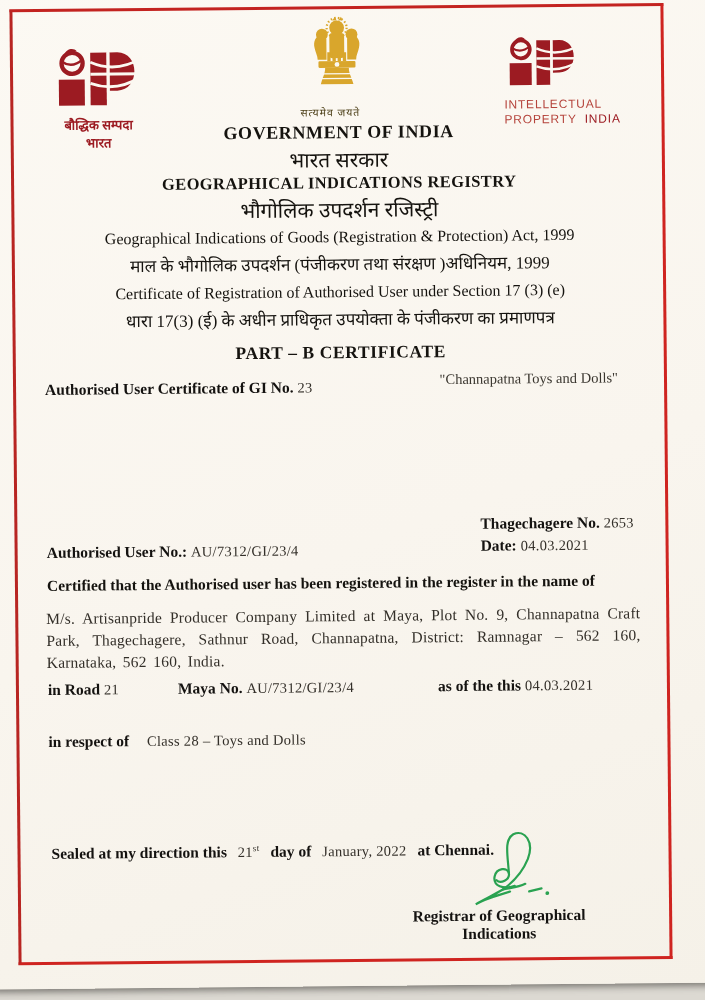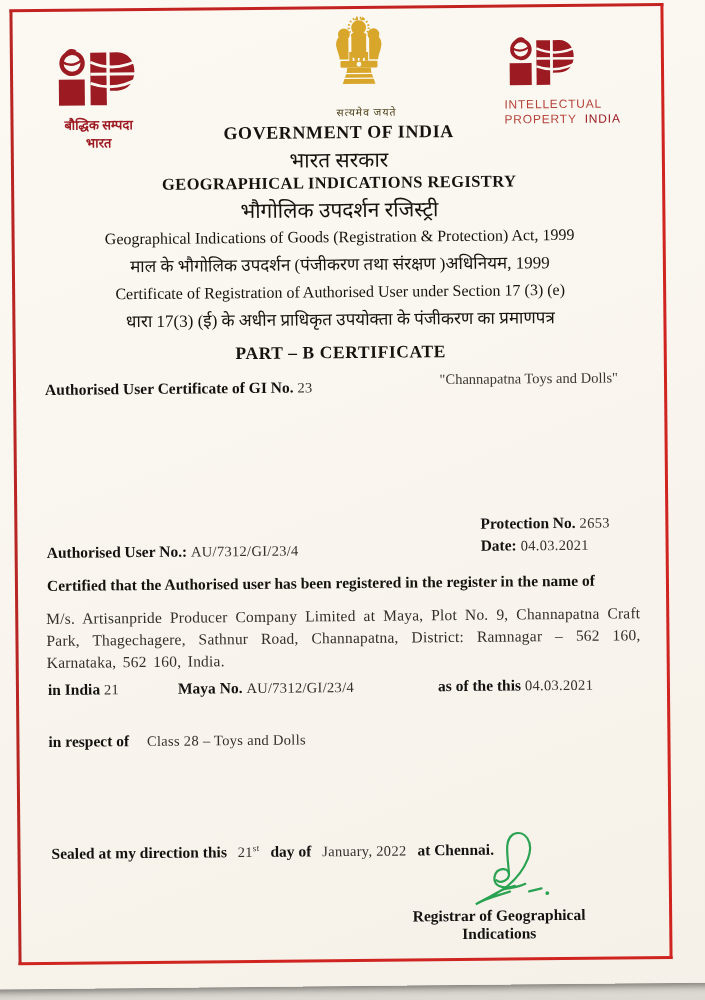--- a/index.html
+++ b/index.html
@@ -67,21 +67,21 @@
   .respect-row{ left: 58px; top: 746px; }
   .respect-row .v { margin-left: 14px; }
   .sealed-row { left: 60px; top: 858px; }
   .sealed-row .v { margin: 0 7px; text-align: center; }
   .sealed-row sup { font-size: 9px; }
   .registrar  { left: 384px; top: 924px; width: 246px; text-align: center;
                 font-size: 15.5px; font-weight: bold; color: #141210; }
 
   .logo-left  { position: absolute; left: 58px; top: 60px; width: 112px; text-align: center; }
   .logo-left .cap { font-size: 13px; font-weight: bold; color: #9c1b22; line-height: 15px; margin-top: 3px; }
-  .emblem-box { position: absolute; left: 316px; top: 32px; width: 96px; text-align: right; }
+  .emblem-box { position: absolute; left: 316px; top: 32px; width: 96px; text-align: left; }
   .emblem-box .cap { font-size: 10.5px; color: #4a3d15; margin-top: 1px; letter-spacing: 1px; }
   .logo-right { position: absolute; left: 520px; top: 53px; width: 160px; }
   .logo-right .cap { font-family: "Liberation Sans", "DejaVu Sans", sans-serif;
                      font-size: 12px; letter-spacing: 0.8px; color: #b5443c; line-height: 15px; margin-top: 4px; }
   .logo-right .cap .india { font-weight: normal; color: #9c1b22; margin-left: 8px; }
 
   .sig-box { position: absolute; left: 468px; top: 846px; }
 </style>
 </head>
 <body>
@@ -164,41 +164,41 @@
   <div class="center-line t-part">PART – B CERTIFICATE</div>
 
   <div class="abs line gi-row-left">
     <span class="b">Authorised User Certificate of GI No.</span>
     <span class="v">23</span>
   </div>
   <div class="abs gi-row-right">"Channapatna Toys and Dolls"</div>
 
   <div class="abs line certno-block">
     <div>
-      <span class="b">Protection No.</span>
+      <span class="b">Thagechagere No.</span>
       <span class="v">2653</span>
     </div>
     <div>
       <span class="b">Date:</span>
       <span class="v">04.03.2021</span>
     </div>
   </div>
 
   <div class="abs line auth-line">
     <span class="b">Authorised User No.:</span>
     <span class="v">AU/7312/GI/23/4</span>
   </div>
 
   <div class="abs line certified-line b">Certified that the Authorised user has been registered in the register in the name of</div>
 
   <div class="abs address-block">M/s. Artisanpride Producer Company Limited at Maya, Plot No. 9, Channapatna Craft Park, Thagechagere, Sathnur Road, Channapatna, District: Ramnagar – 562 160, Karnataka, 562 160, India.</div>
 
   <div class="abs line class-row">
     <span class="ci-class">
-      <span class="b">in India</span>
+      <span class="b">in Road</span>
       <span class="v">21</span>
     </span>
     <span class="ci-under">
       <span class="b">Maya No.</span>
       <span class="v">AU/7312/GI/23/4</span>
     </span>
     <span class="ci-asof">
       <span class="b">as of the this</span>
       <span class="v">04.03.2021</span>
     </span>

